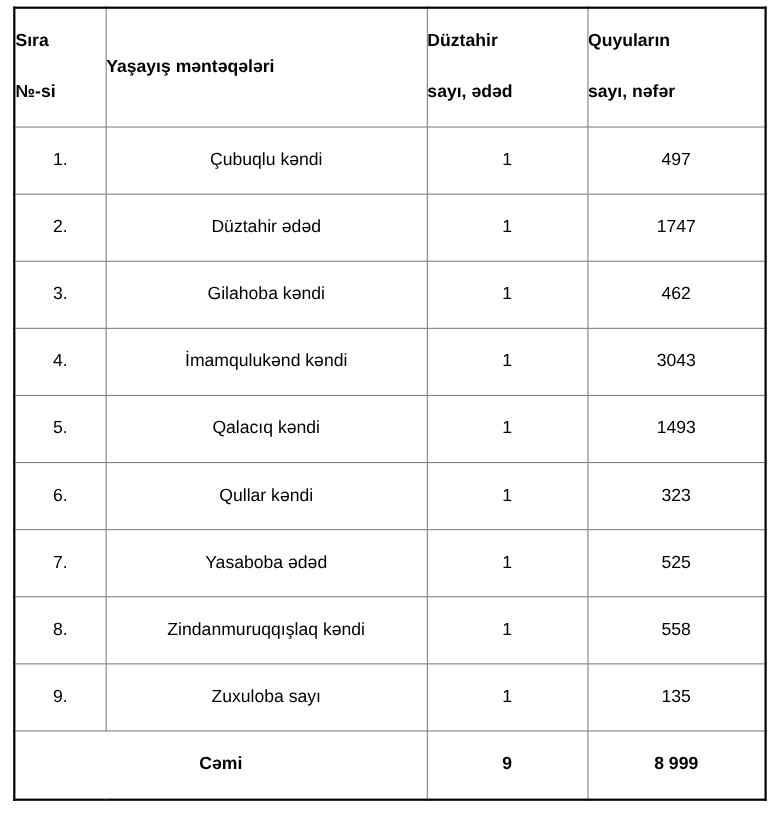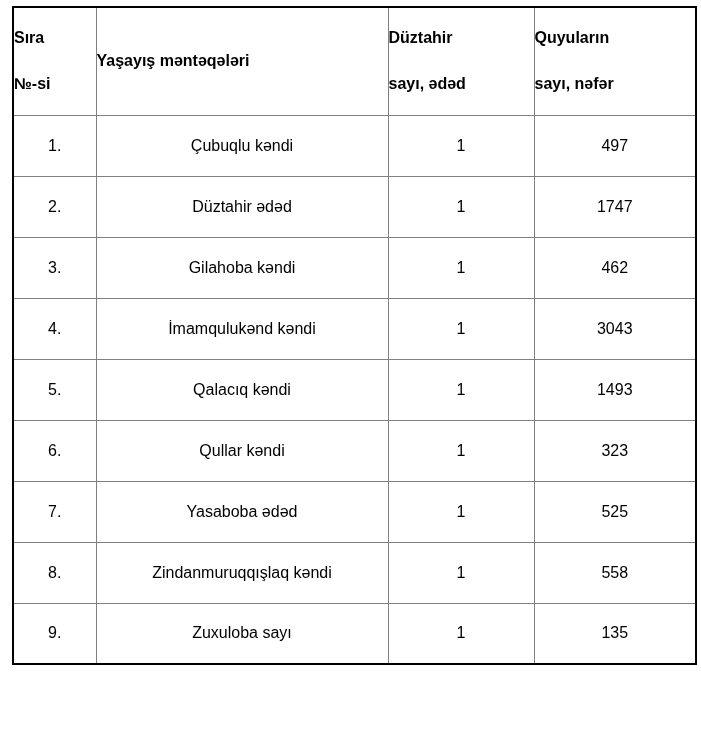--- a/index.html
+++ b/index.html
@@ -141,15 +141,20 @@
         <td>1</td>
         <td>558</td>
       </tr>
       <tr class="data-row">
         <td>9.</td>
         <td>Zuxuloba sayı</td>
         <td>1</td>
         <td>135</td>
       </tr>
 
+      <tr class="total-row">
+        <td colspan="2">Cəmi</td>
+        <td>9</td>
+        <td>8 999</td>
+      </tr>
     </tbody>
   </table>
 </div>
 
 </body></html>

